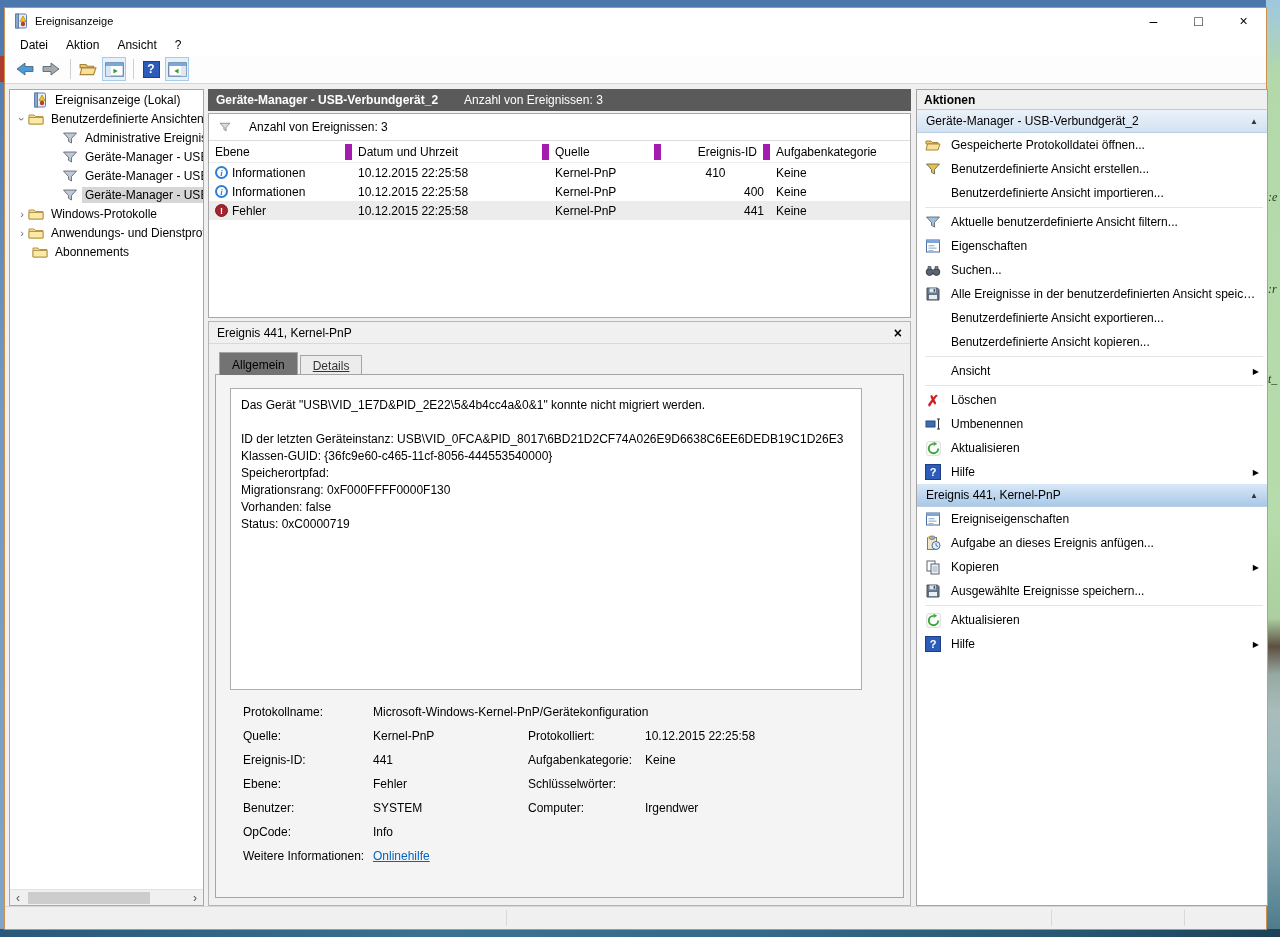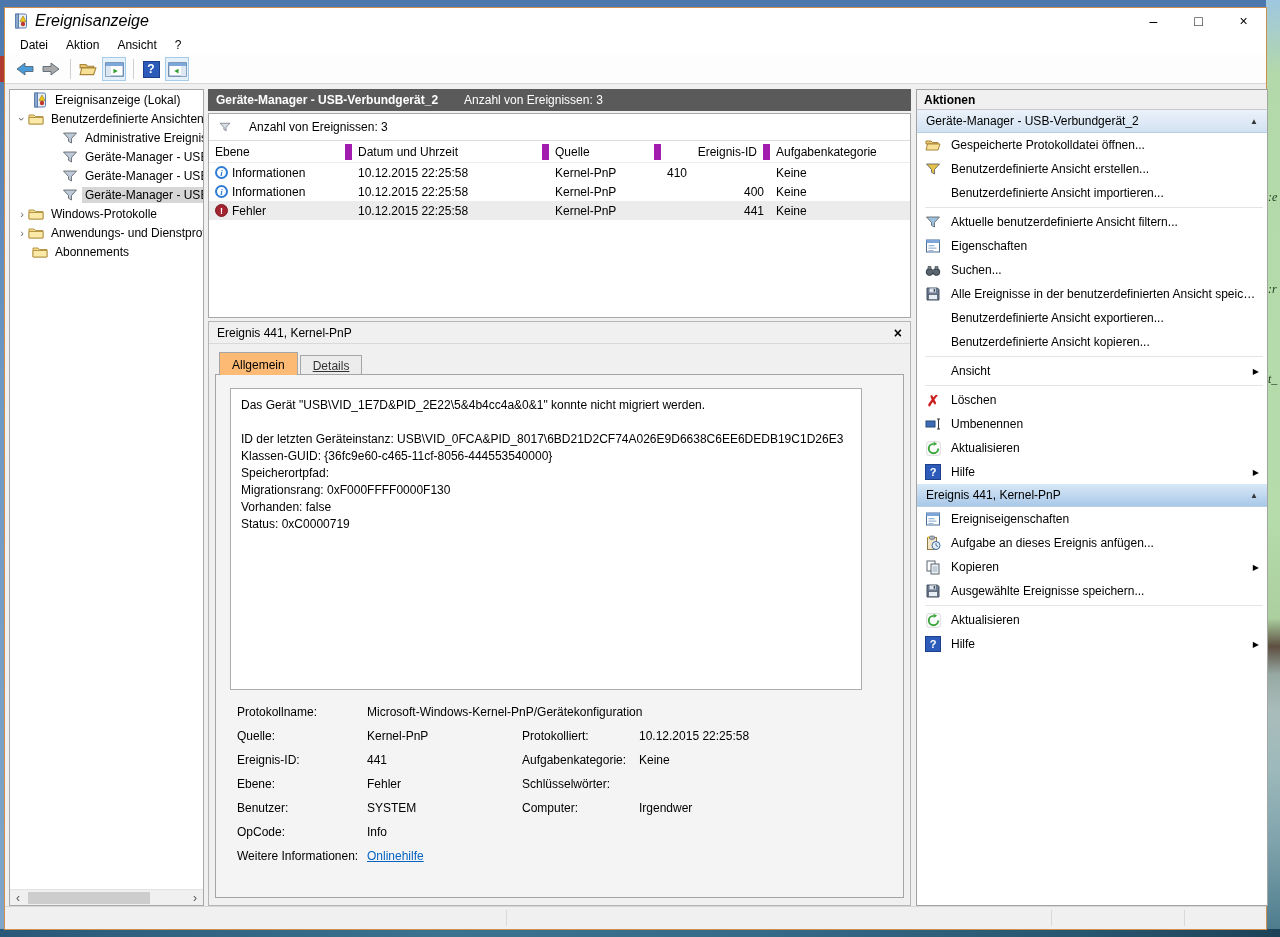--- a/index.html
+++ b/index.html
@@ -20,21 +20,21 @@
     font-family:"Liberation Serif",serif;font-style:italic;font-size:12px;}
 
   
   #win{position:absolute;left:4px;top:7px;width:1263px;height:923px;
     background:#f0f0f0;border:1px solid #cf8f4e;}
 
   
   #titlebar{position:absolute;left:0;top:0;right:0;height:26px;background:#fff;
     display:flex;align-items:center;}
   #titlebar .app-ico{margin:0 6px 0 8px;width:16px;height:16px;flex:0 0 16px;}
-  #title-text{font-size:16px;font-style:italic;}
+  #title-text{font-size:11px;}
   #caption{margin-left:auto;display:flex;height:100%;}
   .cap-btn{width:45px;height:100%;display:flex;align-items:center;justify-content:center;
     font-size:14px;color:#000;cursor:default;}
 
   
   #menubar{position:absolute;left:0;top:26px;right:0;height:21px;background:#fff;
     display:flex;align-items:center;padding-left:6px;}
   .menu-item{padding:2px 9px;color:#000;}
 
   
@@ -93,27 +93,27 @@
   .ev-err{background:#a3232e;border:1px solid #7c1a22;}
 
   
   #details{position:absolute;left:203px;top:237px;width:703px;height:585px;background:#f0f0f0;
     border:1px solid #b5b5b5;}
   #det-header{height:22px;display:flex;align-items:center;padding:0 8px;background:#f0f0f0;
     border-bottom:1px solid #d9d9d9;}
   #det-close{margin-left:auto;font-size:14px;font-weight:bold;line-height:14px;}
   #det-tabs{position:absolute;left:10px;top:29px;height:23px;display:flex;align-items:flex-end;}
   .tab{padding:3px 12px 3px 12px;border:1px solid #a5a5a5;border-bottom:none;margin-right:2px;}
-  .tab.active{background:#fdba74;position:relative;top:1px;padding-top:5px;z-index:2;}
+  .tab.active{background:#737373;position:relative;top:1px;padding-top:5px;z-index:2;}
   .tab.inactive{background:#ececec;color:#333;height:19px;text-decoration:underline;}
   #tab-page{position:absolute;left:6px;top:52px;width:689px;height:524px;background:#f4f4f4;
     border:1px solid #a5a5a5;z-index:1;}
   #desc-box{position:absolute;left:14px;top:13px;width:632px;height:302px;background:#fff;
     border:1px solid #abadb3;padding:8px 10px;white-space:pre-wrap;line-height:17px;overflow:hidden;}
-  #fields{position:absolute;left:4px;top:330px;width:689px;text-decoration:underline;}
+  #fields{position:absolute;left:10px;top:330px;width:689px;text-decoration:underline;}
   .frow{position:relative;height:24px;}
   .fcell{position:absolute;white-space:nowrap;}
   .fl1{left:17px;} .fv1{left:147px;} .fl2{left:302px;} .fv2{left:419px;}
   a.lnk{color:#0563c1;text-decoration:underline;}
 
   
   #actions{position:absolute;left:911px;top:5px;width:352px;height:817px;}
   #act-title{height:21px;border:1px solid #a3a3a3;border-bottom:1px solid #c9c9c9;background:#f0f0f0;
     font-weight:bold;display:flex;align-items:center;padding-left:7px;}
   #act-body{position:absolute;left:0;top:21px;width:352px;height:796px;background:#fff;
@@ -362,21 +362,21 @@
         <span class="th col-id">Ereignis-ID</span>
         <span class="th col-cat">Aufgabenkategorie</span>
       </div>
       <div class="tr">
         <span class="td col-level lvl-cell">
             <span class="ev-ico ev-info">i</span>
             <span>Informationen</span>
           </span>
         <span class="td col-date">10.12.2015 22:25:58</span>
         <span class="td col-src">Kernel-PnP</span>
-        <span class="td col-id" style="text-align:left">410</span>
+        <span class="td col-id" style="text-align:center">410</span>
         <span class="td col-cat">Keine</span>
       </div>
       <div class="tr">
         <span class="td col-level lvl-cell">
             <span class="ev-ico ev-info">i</span>
             <span>Informationen</span>
           </span>
         <span class="td col-date">10.12.2015 22:25:58</span>
         <span class="td col-src">Kernel-PnP</span>
         <span class="td col-id" style="text-align:right">400</span>

